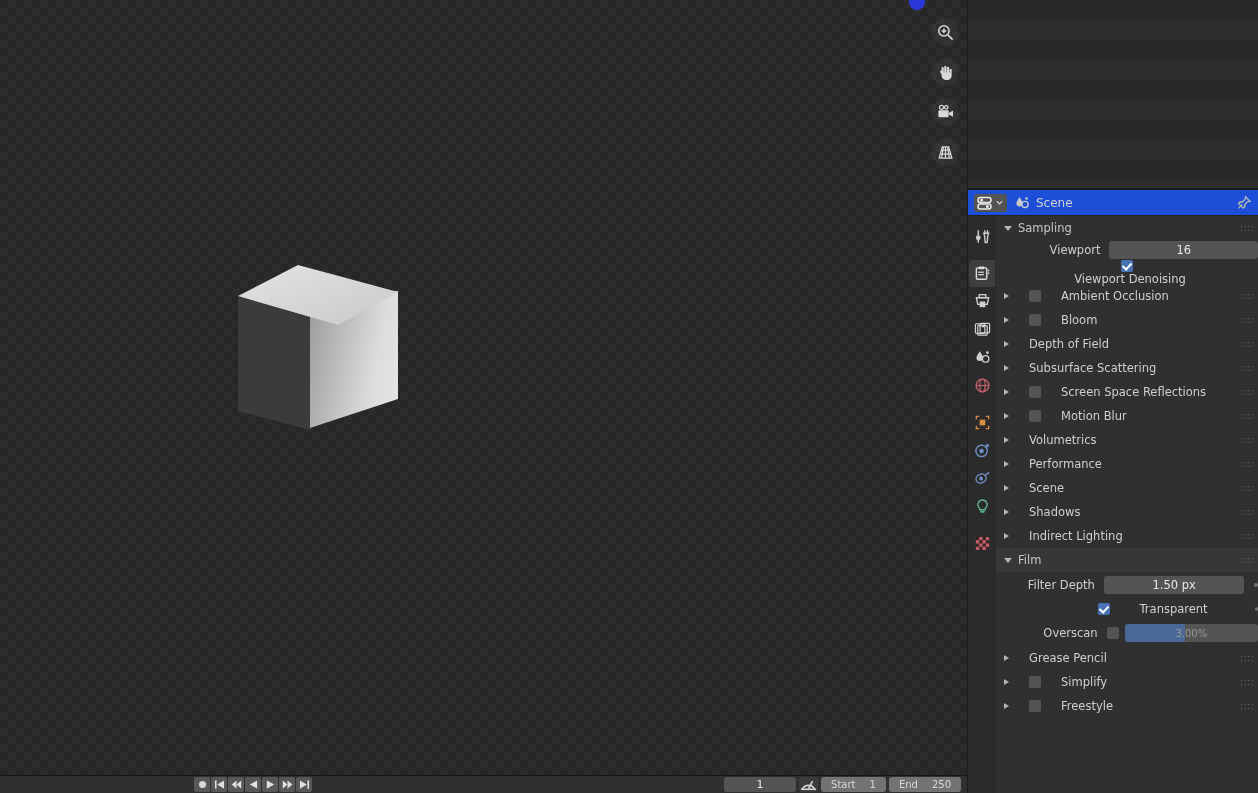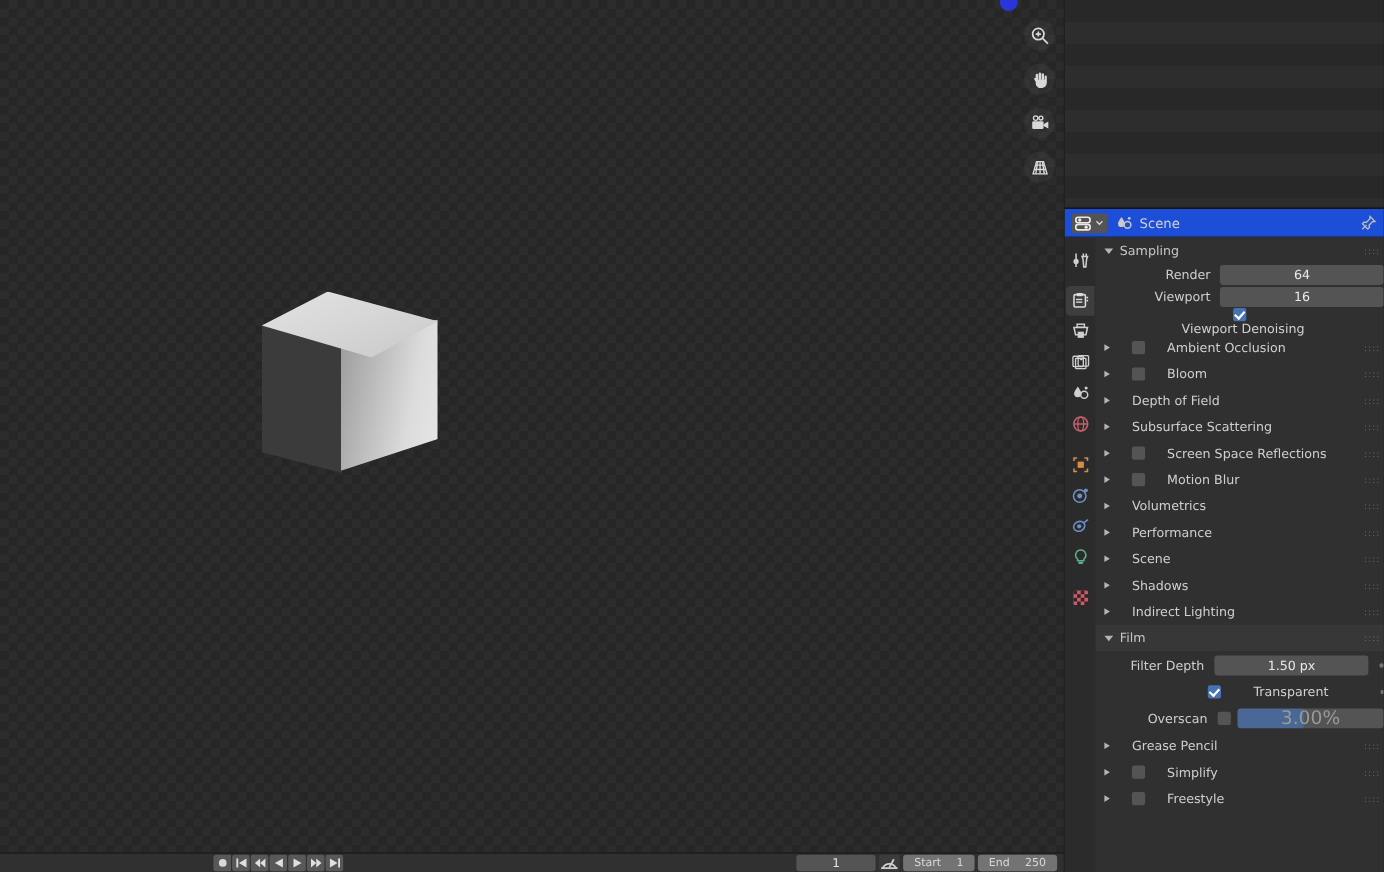--- a/index.html
+++ b/index.html
@@ -156,21 +156,21 @@
     display: flex; align-items: center; gap: 20px; height: 24px;
     padding-left: 8px; color: #cfcfcf; font-size: 11.5px;
   }
   .slider {
     height: 18px; width: 155px; background: #545454; border-radius: 3px;
     position: relative; overflow: hidden; display: flex; align-items: center;
     justify-content: center;
   }
   .slider .fill { position: absolute; left: 0; top: 0; bottom: 0; width: 45%;
                   background: #4a6896; border-radius: 3px 0 0 3px; }
-  .slider .txt { position: relative; color: #9a9a9a; font-size: 17px; }
+  .slider .txt { position: relative; color: #9a9a9a; font-size: 10px; }
 </style>
 </head>
 <body>
 
 <div id="app">
 
   <div id="viewport">
     <div id="nav-gizmo"></div>
 
     <div id="cube-wrap">
@@ -418,24 +418,20 @@
 
 
         <div class="panel-head">
           <span class="tri open"></span>
           <span>Sampling</span>
           <span class="grip">
               <i>::::</i>
             </span>
         </div>
         <div class="row">
-          <span class="lbl-right">Render</span>
-          <div class="field wide">64</div>
-        </div>
-        <div class="row">
           <span class="lbl-right">Viewport</span>
           <div class="field wide">16</div>
         </div>
         <div class="row" style="height:24px;flex-direction:column;">
           <span class="lbl-right"></span>
           <span class="chk on"></span>
           <span style="padding-left:6px;">Viewport Denoising</span>
         </div>
 
         <div id="collapsed-list">

